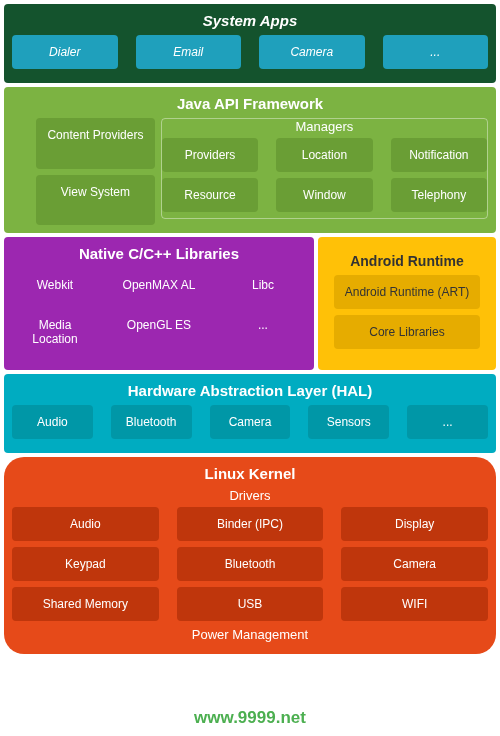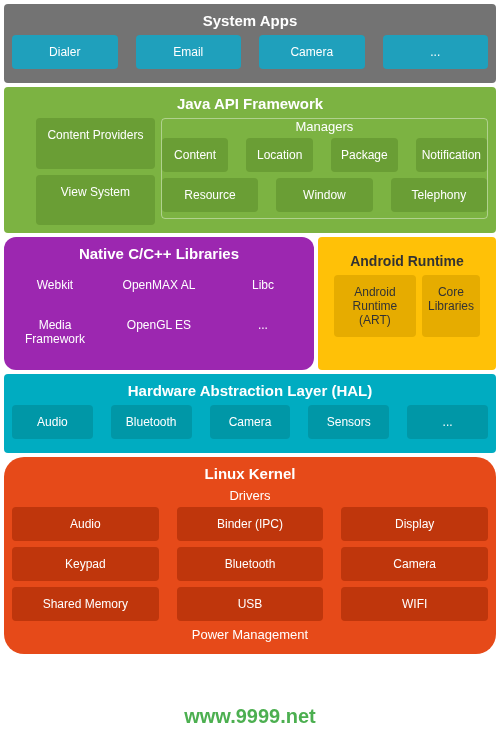--- a/index.html
+++ b/index.html
@@ -45,21 +45,22 @@
       gap: 18px;
       margin-bottom: 6px;
     }
 
     .row .item-box {
       flex: 1;
     }
 
     
     .system-apps-layer {
-      background-color: #737373;
+      background-color: #14532d;
+      font-style: italic;
     }
     .system-apps-layer .item-box {
       background-color: #1fa0bc;
     }
 
     
     .java-api-layer {
       background-color: #7cb342;
     }
     .java-api-layer .item-box {
@@ -89,21 +90,21 @@
     
     .middle-section {
       display: flex;
       gap: 0;
       margin: 4px;
     }
 
     .native-wrapper {
       flex: 0 0 63%;
       background-color: #9c27b0;
-      border-radius: 12px;
+      border-radius: 4px;
       padding: 8px;
       margin-right: 4px;
     }
 
     .runtime-wrapper {
       flex: 0 0 calc(37% - 4px);
       background-color: #ffc107;
       border-radius: 4px;
       padding: 16px;
     }
@@ -118,21 +119,21 @@
       border-radius: 4px;
       margin-bottom: 6px;
     }
 
     .watermark {
       position: fixed;
       bottom: 8px;
       left: 50%;
       transform: translateX(-50%);
       color: #4CAF50;
-      font-size: 20px;
+      font-size: 17px;
       font-weight: bold;
       z-index: 999;
     }
   </style>
 </head>
 <body>
 
 <div class="layer system-apps-layer">
   <div class="layer-title">System Apps</div>
   <div class="row">
@@ -146,51 +147,50 @@
 <div class="layer java-api-layer">
   <div class="layer-title">Java API Framework</div>
   <div style="display:flex; gap:6px;">
     <div style="display:flex; flex-direction:column; gap:6px; flex:0 0 30%;padding-left:24px;">
       <div class="item-box" style="flex:1;">Content Providers</div>
       <div class="item-box" style="flex:1;">View System</div>
     </div>
     <div class="managers-box" style="flex:1;">
       <div class="sub-title">Managers</div>
       <div class="row">
-        <div class="item-box">Content</div>
+        <div class="item-box">Providers</div>
         <div class="item-box">Location</div>
-        <div class="item-box">Package</div>
         <div class="item-box">Notification</div>
       </div>
       <div class="row">
         <div class="item-box">Resource</div>
         <div class="item-box">Window</div>
         <div class="item-box">Telephony</div>
       </div>
     </div>
   </div>
 </div>
 
 <div class="middle-section">
   <div class="native-wrapper">
     <div class="layer-title">Native C/C++ Libraries</div>
     <div class="row">
       <div class="item-box">Webkit</div>
       <div class="item-box">OpenMAX AL</div>
       <div class="item-box">Libc</div>
     </div>
     <div class="row">
-      <div class="item-box">Media Framework</div>
+      <div class="item-box">Media Location</div>
       <div class="item-box">OpenGL ES</div>
       <div class="item-box">...</div>
     </div>
   </div>
   <div class="runtime-wrapper">
     <div class="layer-title">Android Runtime</div>
-    <div style="display:flex; flex-direction:row; gap:6px;">
+    <div style="display:flex; flex-direction:column; gap:6px;">
       <div class="item-box" style="background:#e6ac00; color:#333;">Android Runtime (ART)</div>
       <div class="item-box" style="background:#e6ac00; color:#333;">Core Libraries</div>
     </div>
   </div>
 </div>
 
 <div class="layer hal-layer">
   <div class="layer-title">Hardware Abstraction Layer (HAL)</div>
   <div class="row">
     <div class="item-box">Audio</div>

